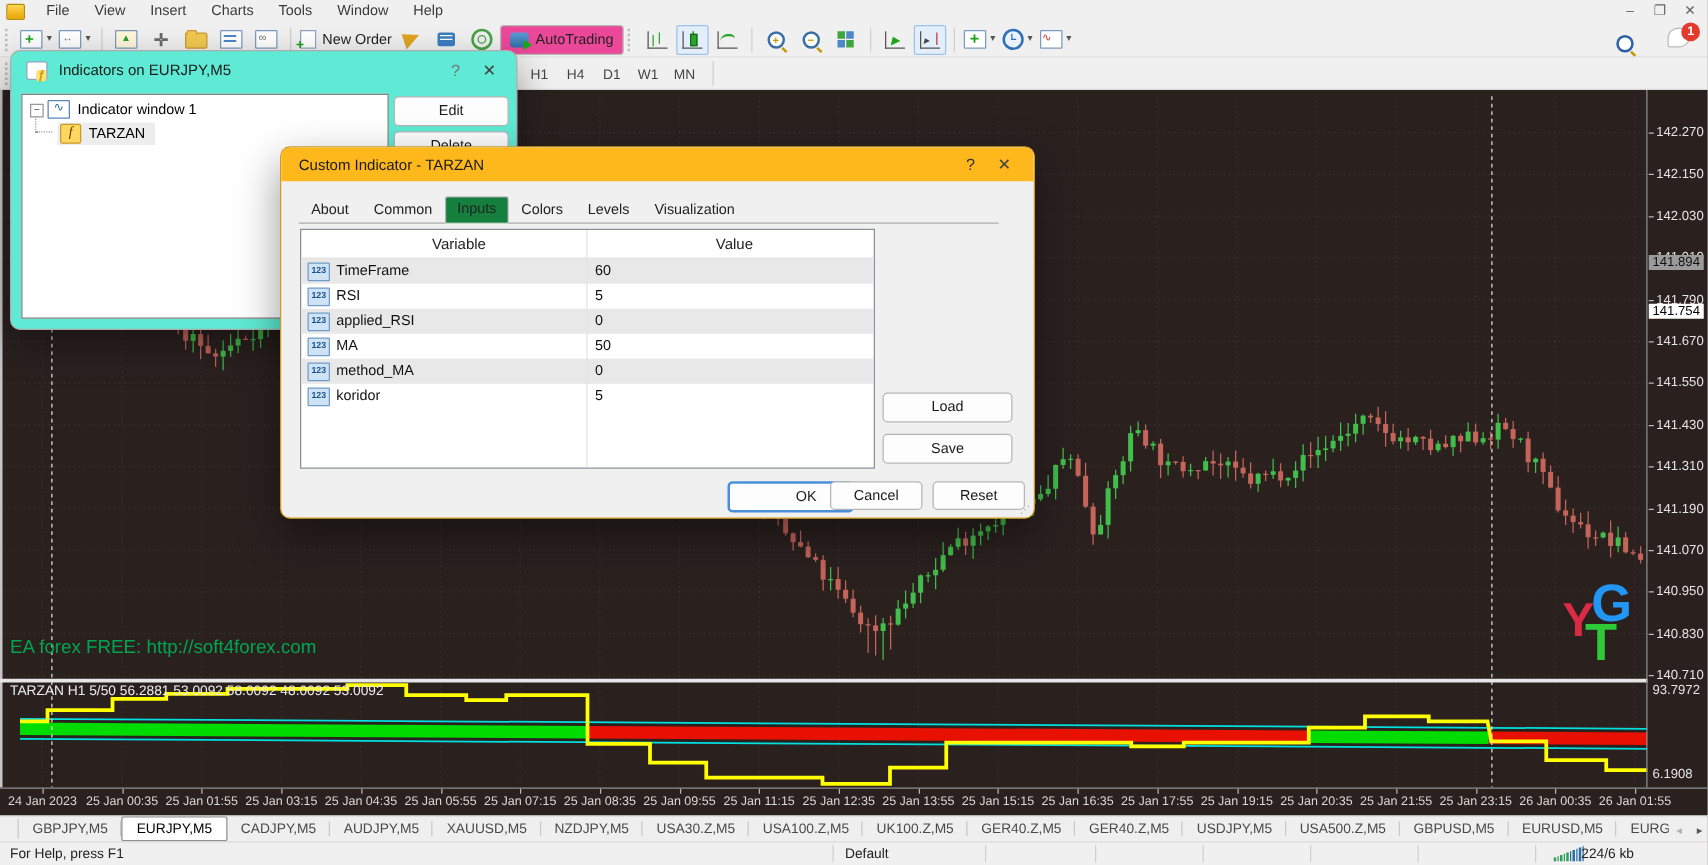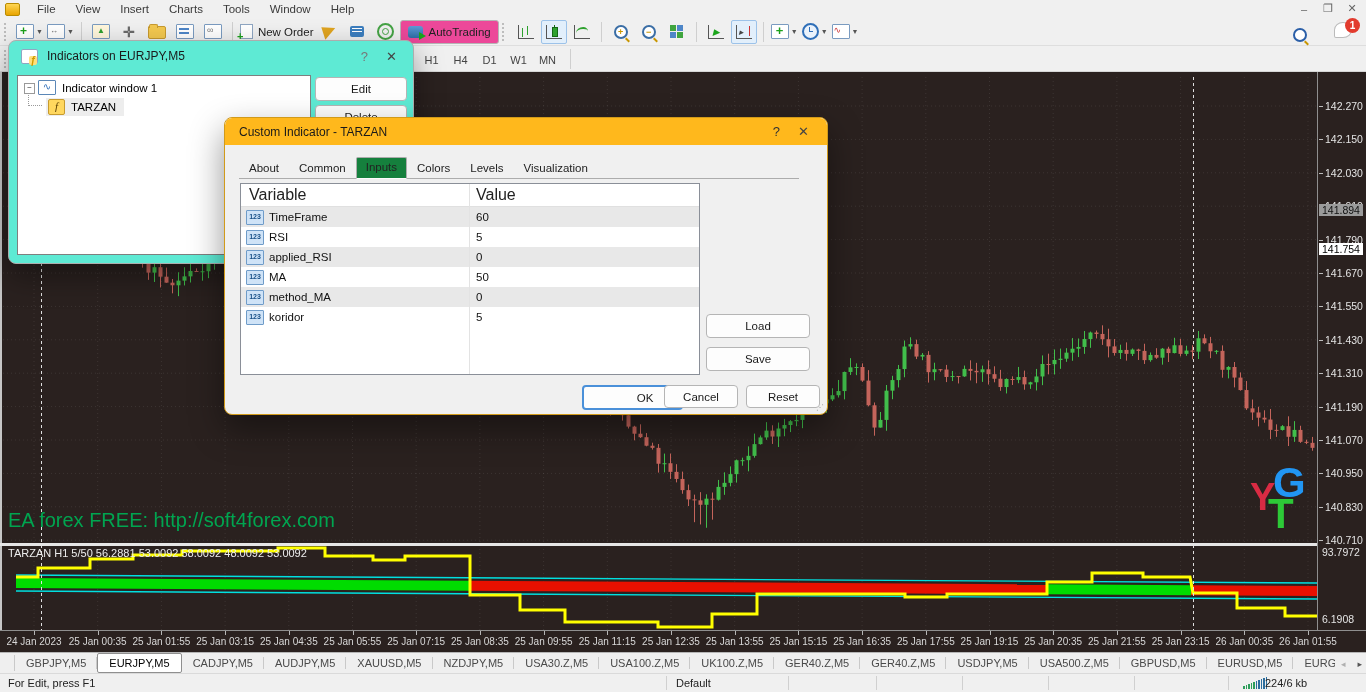--- a/index.html
+++ b/index.html
@@ -51,21 +51,21 @@
   
   #tfbar{position:absolute;top:46px;left:0;width:1366px;height:26px;background:#F0F0F0;border-bottom:1px solid #D6D6D6;box-sizing:border-box;}
   .tf{position:absolute;top:3px;width:29px;height:20px;display:flex;align-items:center;justify-content:center;color:#444;font-size:11px;border:1px solid transparent;border-radius:2px;}
   
   #chart{position:absolute;top:72px;left:0;width:1366px;height:580px;background:#2A211F;}
   #chart-svg{position:absolute;left:0;top:0;z-index:1;}
   #leftedge{position:absolute;left:0;top:0;width:2px;height:558px;background:#C6C6C6;z-index:3;}
   #pane-sep{position:absolute;left:0;top:471px;width:1318px;height:3px;background:#E6E6E6;z-index:3;}
   #paxis-line{position:absolute;left:1317px;top:0;width:1px;height:558px;background:#8F8F8F;z-index:3;}
   #taxis-line{position:absolute;left:0;top:558px;width:1366px;height:1px;background:#8F8F8F;z-index:3;}
-  #watermark{position:absolute;left:8px;top:437px;color:#00A550;font-size:20px;z-index:2;text-align:right;}
+  #watermark{position:absolute;left:8px;top:437px;color:#00A550;font-size:15px;z-index:2;text-align:right;}
   #logo{position:absolute;left:1250px;top:390px;width:70px;height:75px;z-index:2;font-weight:bold;}
   #logo span{position:absolute;line-height:1;}
   #ind-label{position:absolute;left:8px;top:475px;color:#EDEDED;font-size:11px;z-index:2;white-space:nowrap;}
   #paxis{position:absolute;left:1318px;top:0;width:48px;height:558px;z-index:2;}
   .plabel{position:absolute;left:7px;color:#E4E4E4;font-size:10.5px;}
   .plabel:before{content:"";position:absolute;left:-6px;top:6px;width:4px;height:1px;background:#BDBDBD;}
   .pbadge{position:absolute;left:1px;padding:0 3px;font-size:10.5px;z-index:3;}
   .iscale{position:absolute;left:4px;color:#E4E4E4;font-size:10.5px;}
   #taxis{position:absolute;left:0;top:558px;width:1366px;height:22px;z-index:2;}
   .tlabel{position:absolute;top:6px;transform:translateX(-50%);color:#D8D8D8;font-size:10px;white-space:nowrap;}
@@ -100,21 +100,21 @@
   .tree-row2{position:absolute;left:28px;top:22px;display:flex;align-items:center;gap:6px;padding:1px 8px 1px 2px;background:#EDEDED;font-size:11.5px;color:#000;}
   .fico{width:15px;height:14px;background:#FFD75E;border:1px solid #C79B2E;border-radius:2px;color:#5A3E00;font-size:11px;font-style:italic;font-family:"Liberation Serif",serif;text-align:center;line-height:13px;}
   #tz-dialog{position:absolute;left:224px;top:117px;width:602px;height:296px;background:#F0F0F0;border:1px solid #D19A1A;border-radius:8px;box-shadow:0 14px 34px rgba(0,0,0,.42);z-index:40;overflow:hidden;}
   #tz-title{display:flex;align-items:center;height:27px;padding:0 14px;background:#FFB81C;border-radius:7px 7px 0 0;font-size:12px;color:#1a1a1a;}
   #tz-title .dlg-help{color:#333;}
   #tz-tabs{position:absolute;left:14px;top:37px;display:flex;align-items:flex-end;height:23px;width:560px;border-bottom:1px solid #ACACAC;}
   .tz-tab{padding:3px 9px 3px;color:#222;font-size:11.5px;border:1px solid transparent;}
   .tz-tab.active{background:#15803d;border-color:#ACACAC;border-bottom-color:#FCFCFC;margin-bottom:-1px;padding-bottom:5px;border-radius:2px 2px 0 0;}
   #tz-table{position:absolute;left:15px;top:65px;width:458px;height:190px;background:#fff;border:1px solid #8A8F98;}
   #tz-colsep{position:absolute;left:228px;top:0;bottom:0;width:1px;background:#E3E3E3;}
-  .tz-head{display:flex;height:22px;align-items:center;border-bottom:1px solid #E0E0E0;font-size:16px;color:#222;}
+  .tz-head{display:flex;height:22px;align-items:center;border-bottom:1px solid #E0E0E0;font-size:12px;color:#222;justify-content:center;}
   .tz-head .c1{width:228px;padding-left:8px;box-sizing:border-box;}
   .tz-head .c2{padding-left:7px;}
   .tz-row{display:flex;height:20px;align-items:center;font-size:11.5px;color:#111;}
   .tz-row.alt{background:#E8E8E8;}
   .tz-row .c1{width:228px;display:flex;align-items:center;gap:5px;padding-left:5px;box-sizing:border-box;}
   .tz-row .c2{padding-left:7px;}
   .vico{width:16px;height:13px;border-radius:1px;font-weight:bold;text-align:center;flex:none;}
   .vico.ab{background:#FFF3B8;border:1px solid #C9B258;color:#8A6D00;font-size:8px;line-height:12px;}
   .vico.n123{background:#CFE3F7;border:1px solid #6F9CC9;color:#174F86;font-size:7px;line-height:12px;}
   .okfocus{border:2px solid #4A90D9 !important;}
@@ -868,21 +868,21 @@
       <span class="symtab">EURUSD,M5</span>
       <span class="symtab">EURG</span>
     </span>
   <span id="symarrows">
     <span style="color:#B0B0B0;font-size:9px;">◂</span>
     <span style="color:#555;font-size:9px;">▸</span>
   </span>
 </div>
 
 <div id="statusbar">
-  <span class="abs" style="left:8px;top:3px;color:#222;">For Edit, press F1</span>
+  <span class="abs" style="left:8px;top:3px;color:#222;">For Help, press F1</span>
   <span class="abs" style="left:676px;top:3px;color:#222;">Default</span>
   <span id="netbars">
       <b style="height: 3px; background: rgb(46, 158, 91);"></b>
       <b style="height: 4px; background: rgb(46, 158, 91);"></b>
       <b style="height: 5px; background: rgb(46, 158, 91);"></b>
       <b style="height: 6px; background: rgb(46, 158, 91);"></b>
       <b style="height: 7px; background: rgb(46, 158, 91);"></b>
       <b style="height: 8px; background: rgb(44, 110, 158);"></b>
       <b style="height: 9px; background: rgb(44, 110, 158);"></b>
       <b style="height: 10px; background: rgb(44, 110, 158);"></b>

